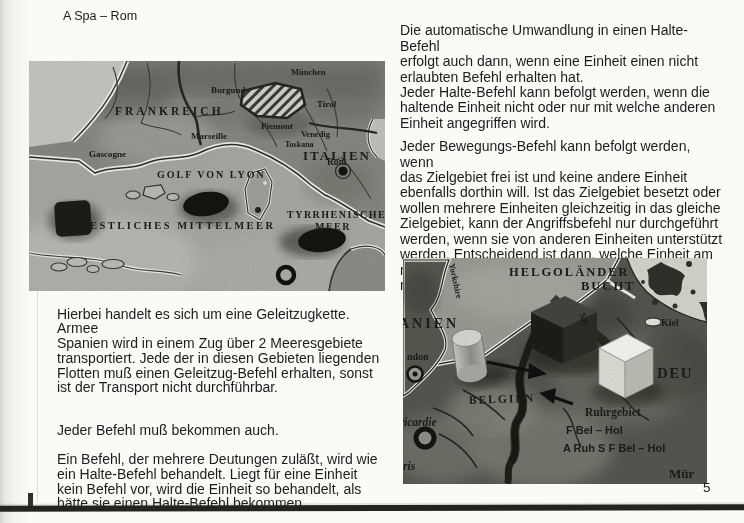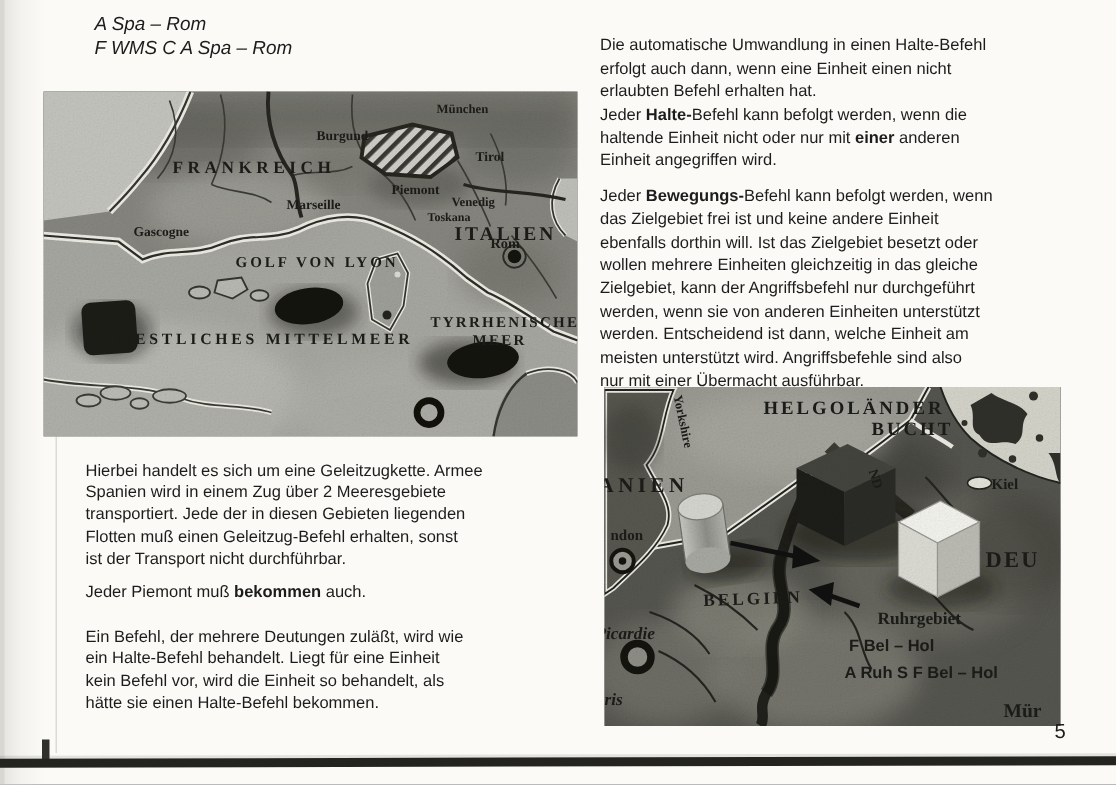--- a/index.html
+++ b/index.html
@@ -7,29 +7,29 @@
     position:relative;width:744px;height:523px;overflow:hidden;
     background:#fbfaf7;font-family:"Liberation Sans",sans-serif;color:#1c1c1c;
   }
   .edge-left{position:absolute;left:0;top:0;bottom:0;width:30px;
     background:linear-gradient(90deg,#e4e2dd 0,#f3f2ee 45%,rgba(251,250,247,0) 100%);}
   .edge-left-line{position:absolute;left:0;top:0;bottom:0;width:3px;background:#d9d7d2;}
   .margin-line{position:absolute;left:37px;top:180px;height:322px;width:1px;background:#dcdad5;}
   .speck{position:absolute;background:#3a3a36;border-radius:50%;}
   .speck.s1{left:53px;top:85px;width:4px;height:4px;}
   .speck.s2{left:49px;top:129px;width:6px;height:3px;border-radius:2px;transform:rotate(-8deg);}
-  .orders-top{position:absolute;left:63px;top:9px;font-size:12.6px;line-height:15.8px;font-style:italic;}
-  .col{position:absolute;font-size:11px;}
+  .orders-top{position:absolute;left:63px;top:9px;font-size:12.6px;line-height:15.8px;}
+  .col{position:absolute;font-size:14px;}
   .right-col{left:400px;top:8px;width:326px;line-height:15.4px;}
   .left-col{left:57px;top:292px;width:330px;line-height:14.7px;}
   .para{margin:0;white-space:pre-line;}
-  .para.gap-after{margin-bottom:8px;}
+  .para.gap-after{margin-bottom:28px;}
   .para.gap-after-sm{margin-bottom:8px;}
   .head{font-weight:bold;}
-  b{font-weight:bold;margin-top:40px;}
+  b{font-weight:normal;margin-top:40px;}
   .map{position:absolute;display:block;background:#a0a09a;}
   .map-left{left:29px;top:61px;}
   .map-right{left:403px;top:258px;}
   .page-number{position:absolute;left:703px;top:480px;font-size:13.5px;}
   .scan-bottom{position:absolute;left:0;top:505px;width:744px;height:6px;background:#23231f;
     transform:rotate(-0.12deg);box-shadow:0 -2px 0 rgba(60,60,55,.12);}
   .scan-tick{position:absolute;left:28px;top:493px;width:5px;height:13px;background:#2f2f2b;}
   svg text{font-family:"Liberation Serif",serif;fill:#1b1b18;}
   svg text.sans{font-family:"Liberation Sans",sans-serif;}
 </style>
@@ -39,21 +39,20 @@
 <div class="page">
 
   <div class="edge-left"></div>
   <div class="edge-left-line"></div>
   <div class="margin-line"></div>
   <div class="speck s1"></div>
   <div class="speck s2"></div>
 
   <div class="orders-top">
     <div>A Spa – Rom</div>
-    <div>F WMS C A Spa – Rom</div>
   </div>
 
   <svg class="map map-left" width="356" height="230" viewBox="0 0 356 230">
     <defs>
       <filter id="soft5">
           <feGaussianBlur stdDeviation="5"></feGaussianBlur>
         </filter>
       <filter id="soft8">
           <feGaussianBlur stdDeviation="8"></feGaussianBlur>
         </filter>
@@ -188,37 +187,37 @@
   </svg>
 
   <div class="col left-col">
     <p class="para gap-after">
       <span>Hierbei handelt es sich um eine Geleitzugkette. Armee
 Spanien wird in einem Zug über 2 Meeresgebiete
 transportiert. Jede der in diesen Gebieten liegenden
 Flotten muß einen Geleitzug-Befehl erhalten, sonst
 ist der Transport nicht durchführbar.</span>
     </p>
-    <p class="para"><span>Jeder Piemont muß </span><b>bekommen</b><span> auch.</span></p>
+    <p class="para"><span>Jeder Befehl muß </span><b>bekommen</b><span> auch.</span></p>
     <p class="para">
       <span>Ein Befehl, der mehrere Deutungen zuläßt, wird wie
 ein Halte-Befehl behandelt. Liegt für eine Einheit
 kein Befehl vor, wird die Einheit so behandelt, als
 hätte sie einen Halte-Befehl bekommen.</span>
     </p>
   </div>
 
   <div class="col right-col">
     <p class="para">
       <span>Die automatische Umwandlung in einen Halte-Befehl
 erfolgt auch dann, wenn eine Einheit einen nicht
 erlaubten Befehl erhalten hat.</span>
     </p>
     <p class="para gap-after-sm"><span>Jeder </span><b>Halte-</b><span>Befehl kann befolgt werden, wenn die
-haltende Einheit nicht oder nur mit </span><b>einer</b><span> anderen
+haltende Einheit nicht oder nur mit </span><b>welche</b><span> anderen
 Einheit angegriffen wird.</span></p>
     <p class="para"><span>Jeder </span><b>Bewegungs-</b><span>Befehl kann befolgt werden, wenn
 das Zielgebiet frei ist und keine andere Einheit
 ebenfalls dorthin will. Ist das Zielgebiet besetzt oder
 wollen mehrere Einheiten gleichzeitig in das gleiche
 Zielgebiet, kann der Angriffsbefehl nur durchgeführt
 werden, wenn sie von anderen Einheiten unterstützt
 werden. Entscheidend ist dann, welche Einheit am
 meisten unterstützt wird. Angriffsbefehle sind also
 nur mit einer Übermacht ausführbar.</span></p>

